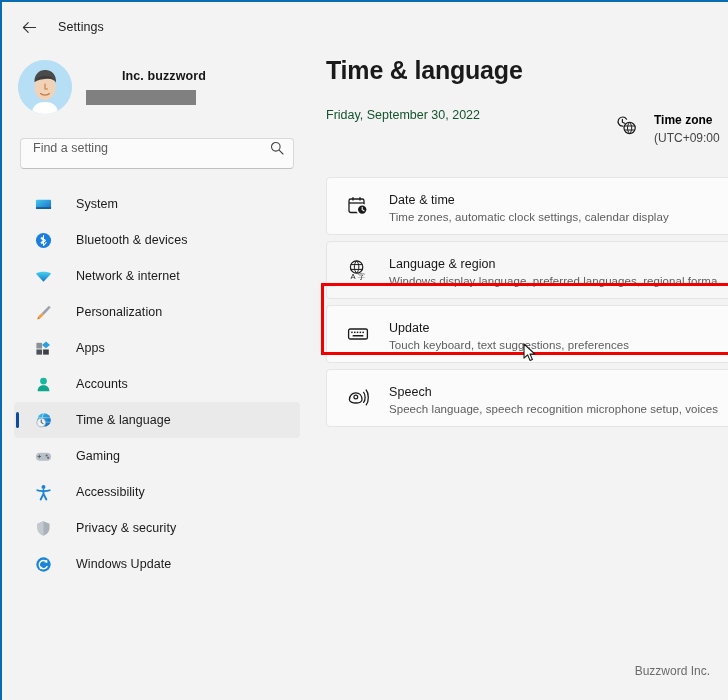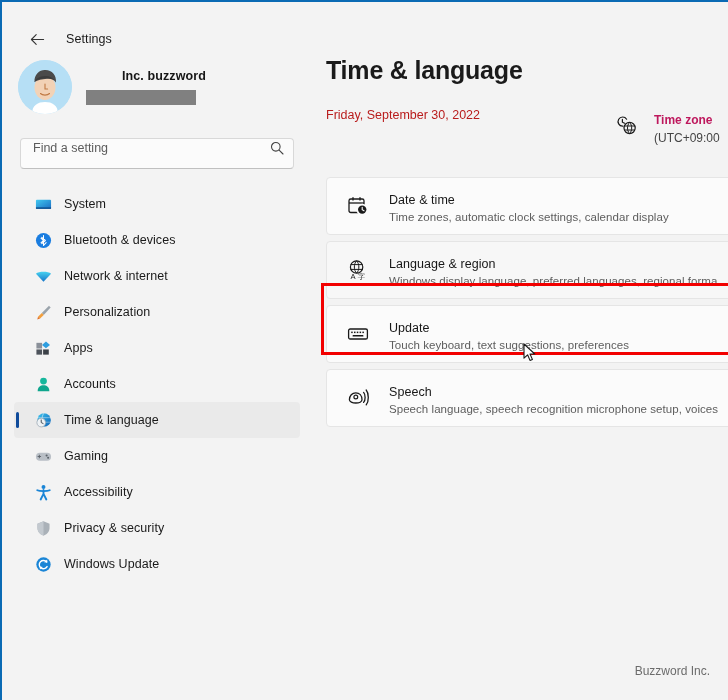--- a/index.html
+++ b/index.html
@@ -22,26 +22,25 @@
     inset: 0;
     background: #f3f3f3;
     border-top: 2px solid #0a6ab4;
     border-left: 2px solid #0a6ab4;
     overflow: hidden;
   }
 
   
   #titlebar {
     position: absolute;
-    top: 16px; left: 0; right: 0;
+    top: 4px; left: 0; right: 0;
     height: 42px;
     display: flex;
     align-items: center;
     padding-left: 12px;
-    margin-left: 8px;
   }
   #back-button {
     width: 30px; height: 30px;
     display: flex; align-items: center; justify-content: center;
     border-radius: 4px;
     cursor: default;
   }
   #back-button svg { display: block; }
   #app-title {
     font-size: 12.5px;
@@ -130,21 +129,21 @@
     width: 3px; height: 16px;
     background: #0f4b9b;
     border-radius: 2px;
   }
   .nav-icon {
     width: 18px; height: 18px;
     flex: 0 0 auto;
     display: flex; align-items: center; justify-content: center;
   }
   .nav-label {
-    margin-left: 12px;
+    margin-left: 24px;
     font-size: 12.5px;
     color: #1a1a1a;
     letter-spacing: .05px;
   }
 
   
   #main {
     position: absolute;
     left: 310px; top: 42px; right: 0; bottom: 0;
     padding-left: 14px;
@@ -166,33 +165,33 @@
   #clock-block { width: 290px; flex: 0 0 auto; }
   #clock-time {
     font-size: 35px;
     color: #141414;
     line-height: 1.05;
     letter-spacing: -.5px;
   }
   #clock-date {
     margin-top: 5px;
     font-size: 12.5px;
-    color: #b91c1c;
+    color: #14532d;
   }
   #timezone-block {
     display: flex;
     align-items: flex-start;
     padding-top: 10px;
   }
   #timezone-icon { width: 26px; flex: 0 0 auto; padding-top: 2px; }
   #timezone-text { margin-left: 12px; white-space: nowrap; }
   #timezone-label {
     font-size: 12px;
     font-weight: bold;
-    color: #be185d;
+    color: #000000;
   }
   #timezone-value {
     margin-top: 4px;
     font-size: 12px;
     color: #444;
   }
 
   
   #cards { margin-top: 8px; }
   .card {

